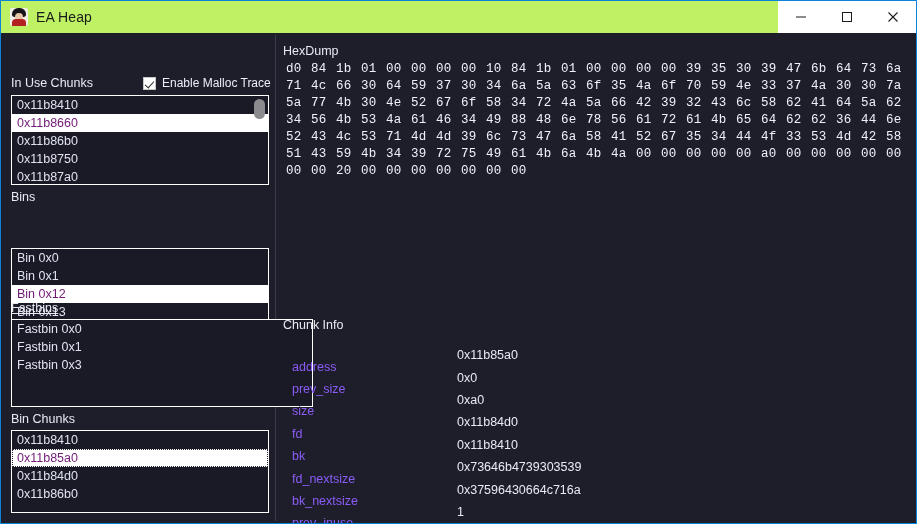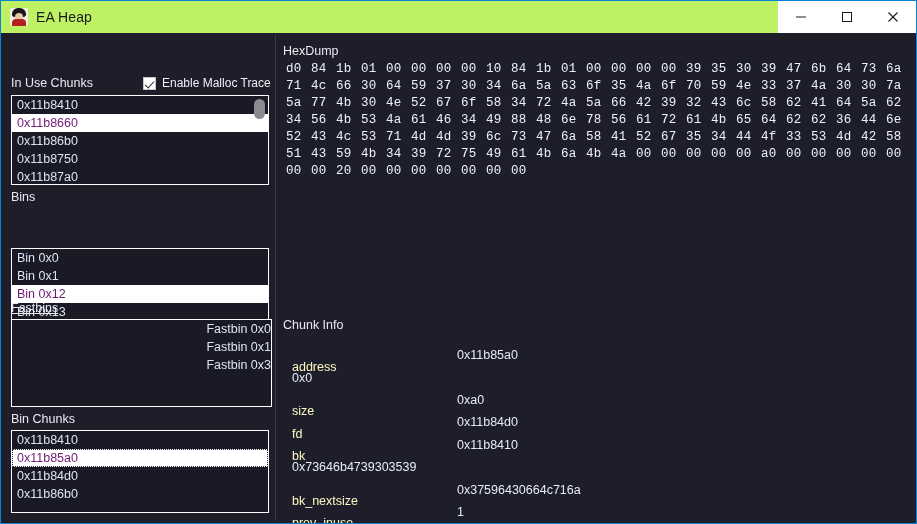--- a/index.html
+++ b/index.html
@@ -204,21 +204,21 @@
     width: 600px;
   }
   .ci-row {
     display: flex;
     height: 22.4px;
     align-items: center;
   }
   .ci-key {
     width: 165px;
     font-size: 12.5px;
-    color: #fef9c3;
+    color: #8b5cf6;
     white-space: nowrap;
     margin-top: 23px;
   }
   .ci-val {
     font-size: 12.5px;
     color: #e8eaf4;
     white-space: nowrap;
   }
 </style>
 </head>
@@ -280,21 +280,21 @@
 
       <div class="section-label" style="left:10px; top:157px;">Bins</div>
       <div class="listbox" id="list-bins" style="left:10px; top:175px; width:258px; height:88px;margin-top:40px;">
           <div class="listrow">Bin 0x0</div>
           <div class="listrow">Bin 0x1</div>
           <div class="listrow selected">Bin 0x12</div>
           <div class="listrow">Bin 0x13</div>
         </div>
 
       <div class="section-label" style="left:10px; top:268px;text-decoration:underline;">Fastbins</div>
-      <div class="listbox" id="list-fastbins" style="left:10px; top:286px; width:261px; height:88px;text-align:right;">
+      <div class="listbox" id="list-fastbins" style="left:10px; top:286px; width:302px; height:88px;">
           <div class="listrow">Fastbin 0x0</div>
           <div class="listrow">Fastbin 0x1</div>
           <div class="listrow">Fastbin 0x3</div>
         </div>
 
       <div class="section-label" style="left:10px; top:379px;">Bin Chunks</div>
       <div class="listbox" id="list-bin-chunks" style="left:10px; top:397px; width:258px; height:83px;">
           <div class="listrow">0x11b8410</div>
           <div class="listrow selected focused">0x11b85a0</div>
           <div class="listrow">0x11b84d0</div>
@@ -483,35 +483,37 @@
           </div>
         </div>
 
       <div id="chunkinfo-label">Chunk Info</div>
       <div id="chunkinfo">
           <div class="ci-row">
             <span class="ci-key">address</span>
             <span class="ci-val">0x11b85a0</span>
           </div>
           <div class="ci-row">
+            <span class="ci-key">prev_size</span>
             <span class="ci-val">0x0</span>
           </div>
           <div class="ci-row">
             <span class="ci-key">size</span>
             <span class="ci-val">0xa0</span>
           </div>
           <div class="ci-row">
             <span class="ci-key">fd</span>
             <span class="ci-val">0x11b84d0</span>
           </div>
           <div class="ci-row">
             <span class="ci-key">bk</span>
             <span class="ci-val">0x11b8410</span>
           </div>
           <div class="ci-row">
+            <span class="ci-key">fd_nextsize</span>
             <span class="ci-val">0x73646b4739303539</span>
           </div>
           <div class="ci-row">
             <span class="ci-key">bk_nextsize</span>
             <span class="ci-val">0x37596430664c716a</span>
           </div>
           <div class="ci-row">
             <span class="ci-key">prev_inuse</span>
             <span class="ci-val">1</span>
           </div>

